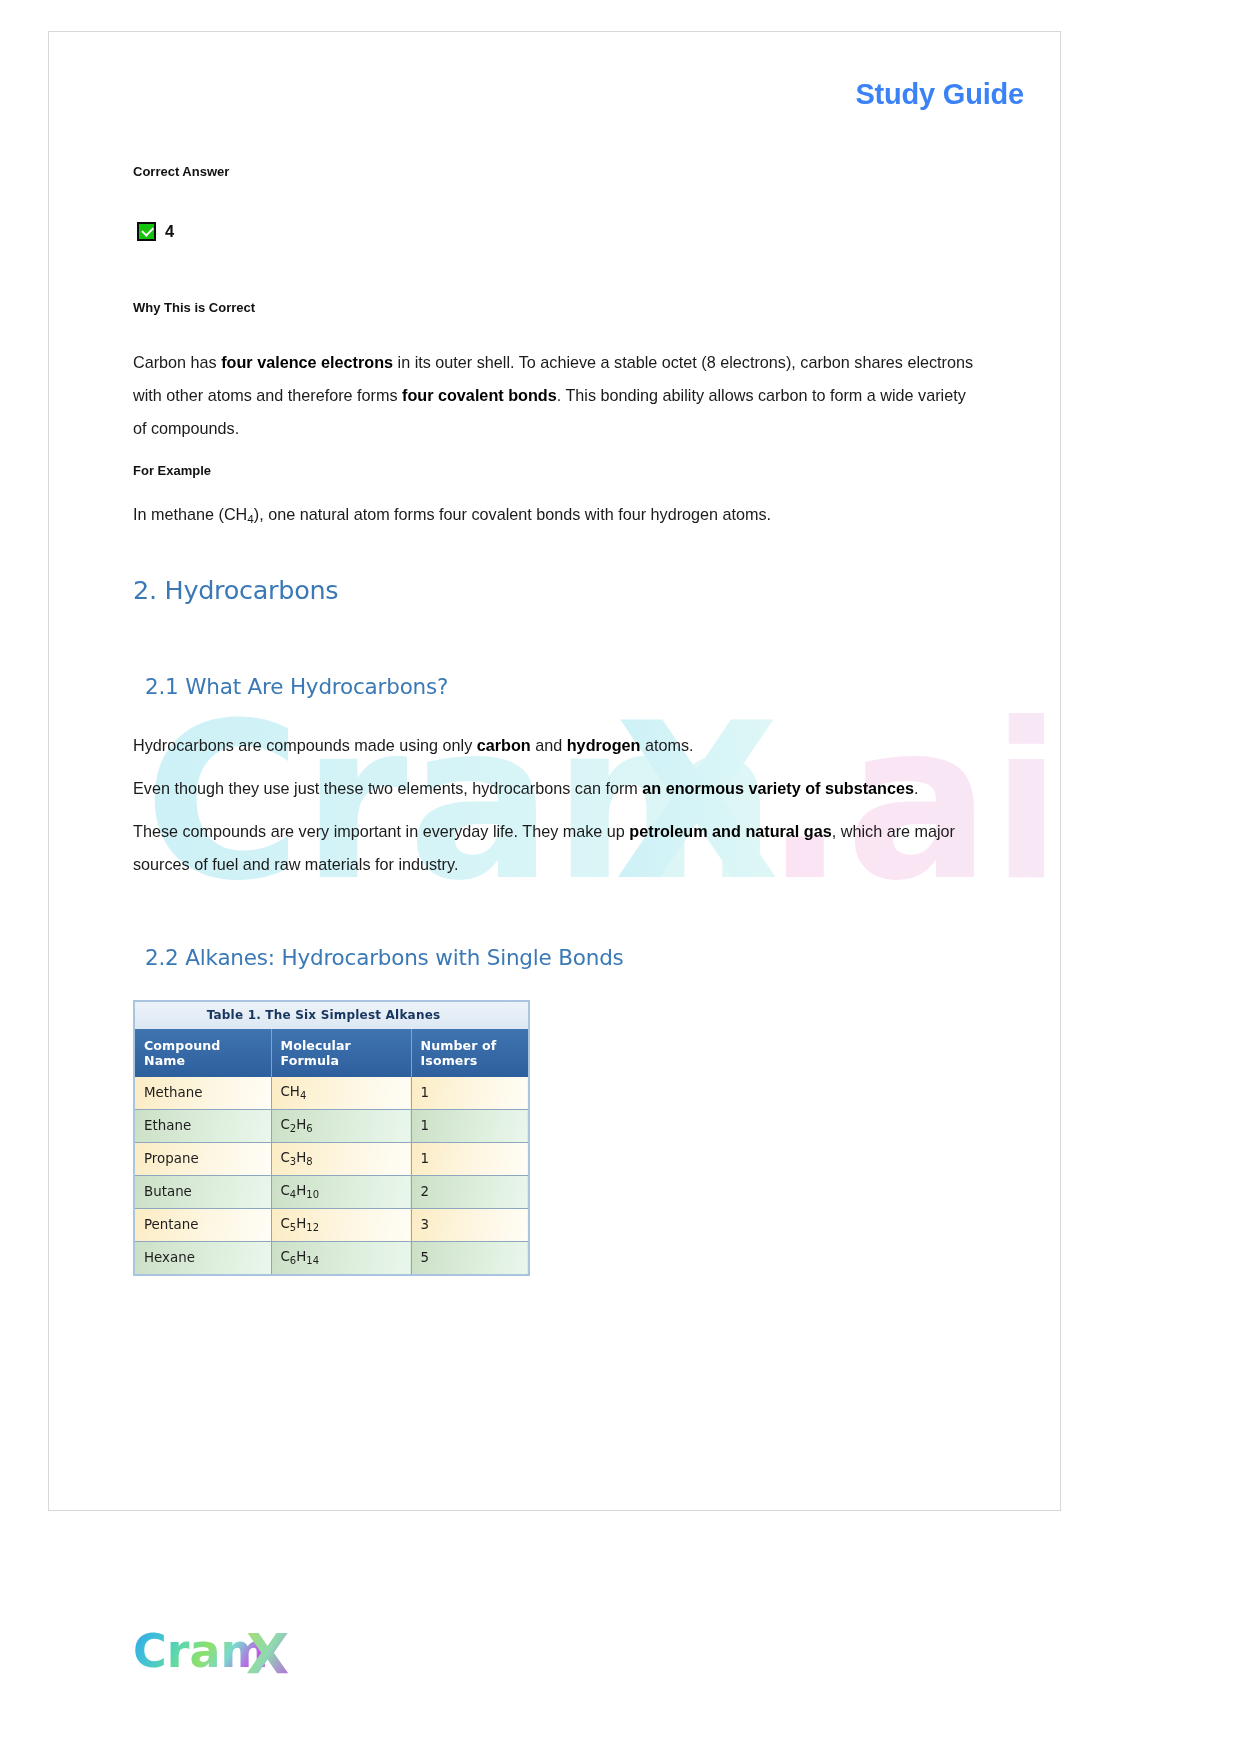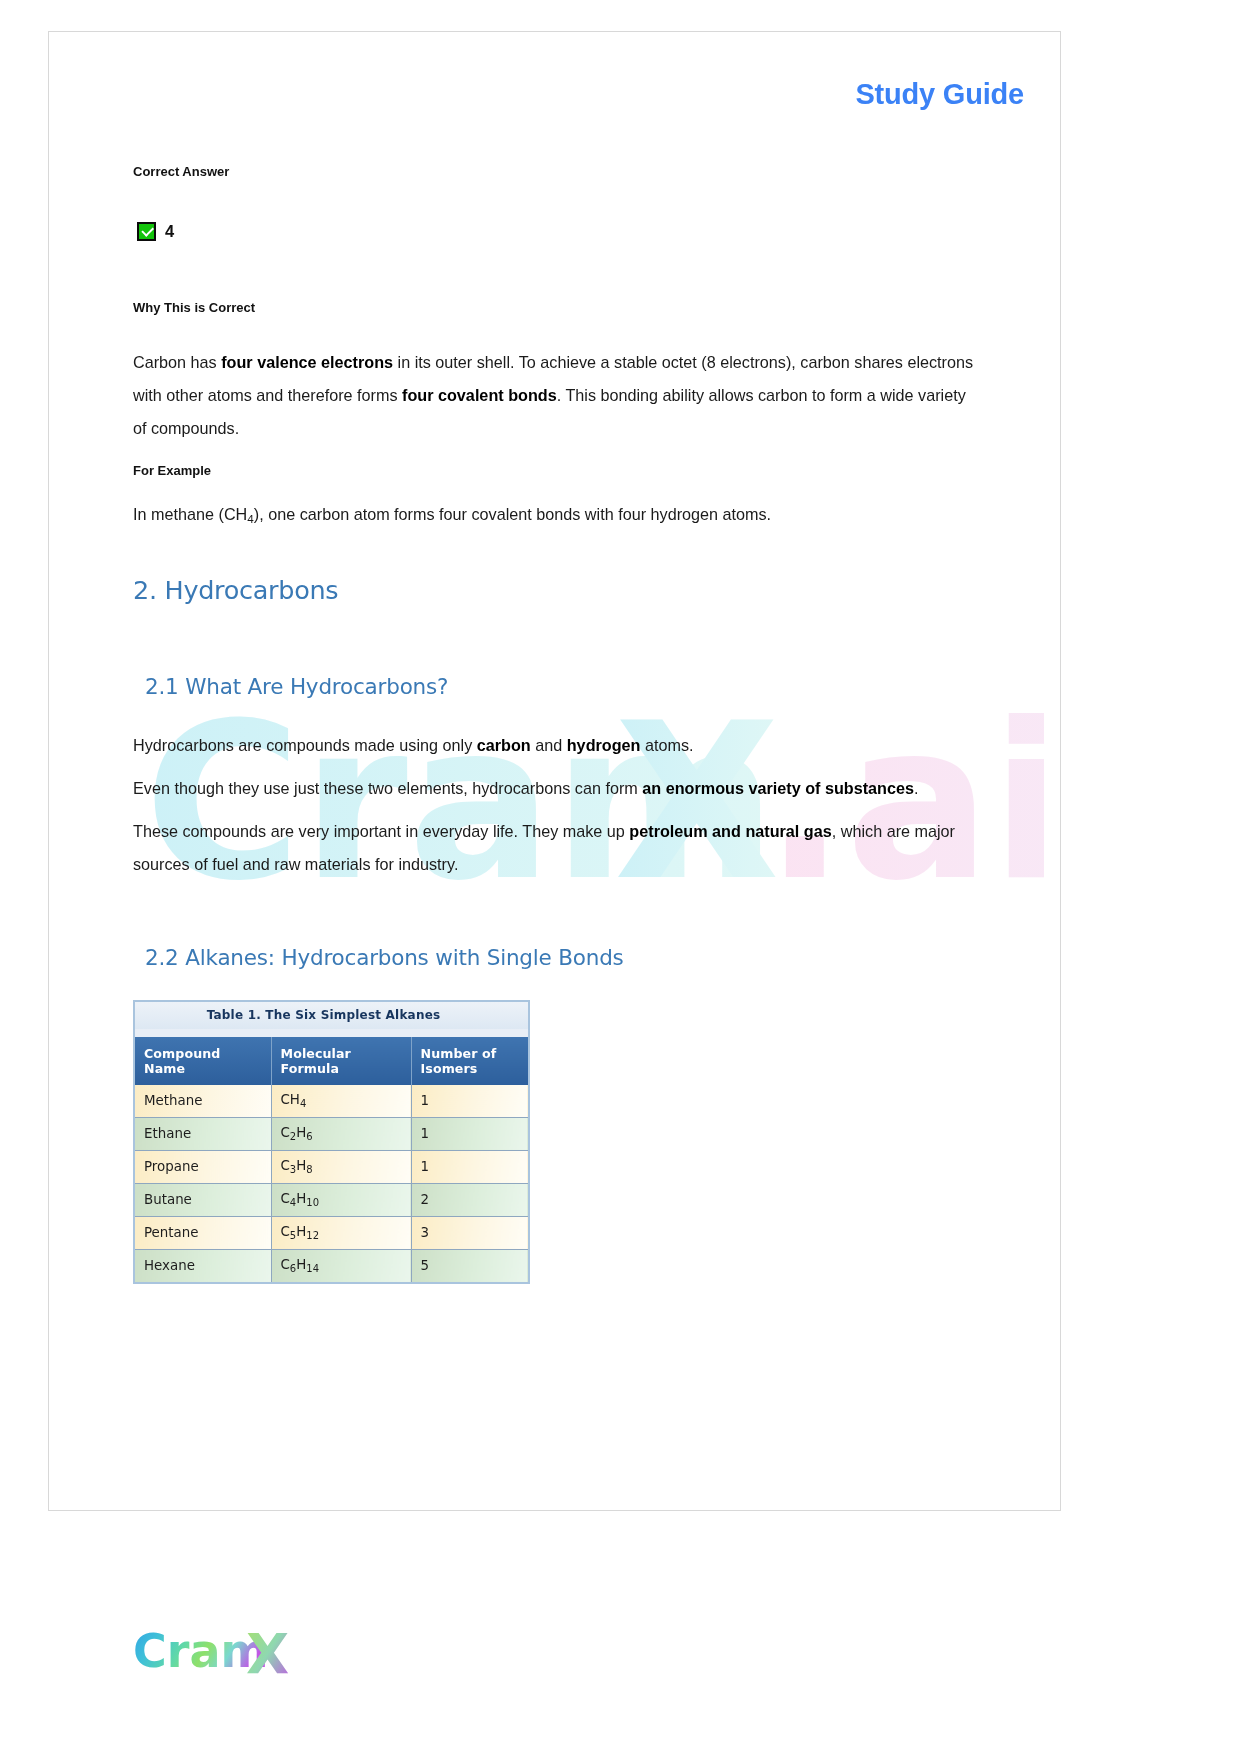--- a/index.html
+++ b/index.html
@@ -155,21 +155,20 @@
     font-weight: bold;
     color: #17355e;
     padding: 6px 16px 7px 0;
     background: linear-gradient(#edf2f8, #dde8f3);
     letter-spacing: 0.2px;
   }
   table.alkanes {
     border-collapse: collapse;
     width: 100%;
     table-layout: fixed;
-    margin-top: 8px;
   }
   table.alkanes th {
     background: linear-gradient(#3f74b0, #2d5f9c);
     color: #ffffff;
     font-size: 12.6px;
     font-weight: bold;
     text-align: left;
     padding: 9px 8px 9px 9px;
     border-right: 1px solid #7fa3c9;
     letter-spacing: 0.1px;
@@ -258,21 +257,21 @@
           <span>Carbon has </span><b>four valence electrons</b><span> in its outer shell. To achieve a stable octet (8 electrons), carbon shares electrons with other atoms and therefore forms </span><b>four covalent bonds</b><span>. This bonding ability allows carbon to form a wide variety of compounds.</span>
         </p>
 
         <div class="gap-sm"></div>
 
         <h4 class="minor">For Example</h4>
 
         <div class="gap-sm"></div>
 
         <p class="body">
-          <span>In methane (CH</span><sub>4</sub><span>), one carbon atom forms four covalent bonds with four hydrogen atoms.</span>
+          <span>In methane (CH</span><sub>4</sub><span>), one natural atom forms four covalent bonds with four hydrogen atoms.</span>
         </p>
 
         <div style="height:40px"></div>
 
         <h2 class="section">2. Hydrocarbons</h2>
 
         <div style="height:55px"></div>
 
         <h3 class="subsection">2.1 What Are Hydrocarbons?</h3>
 

